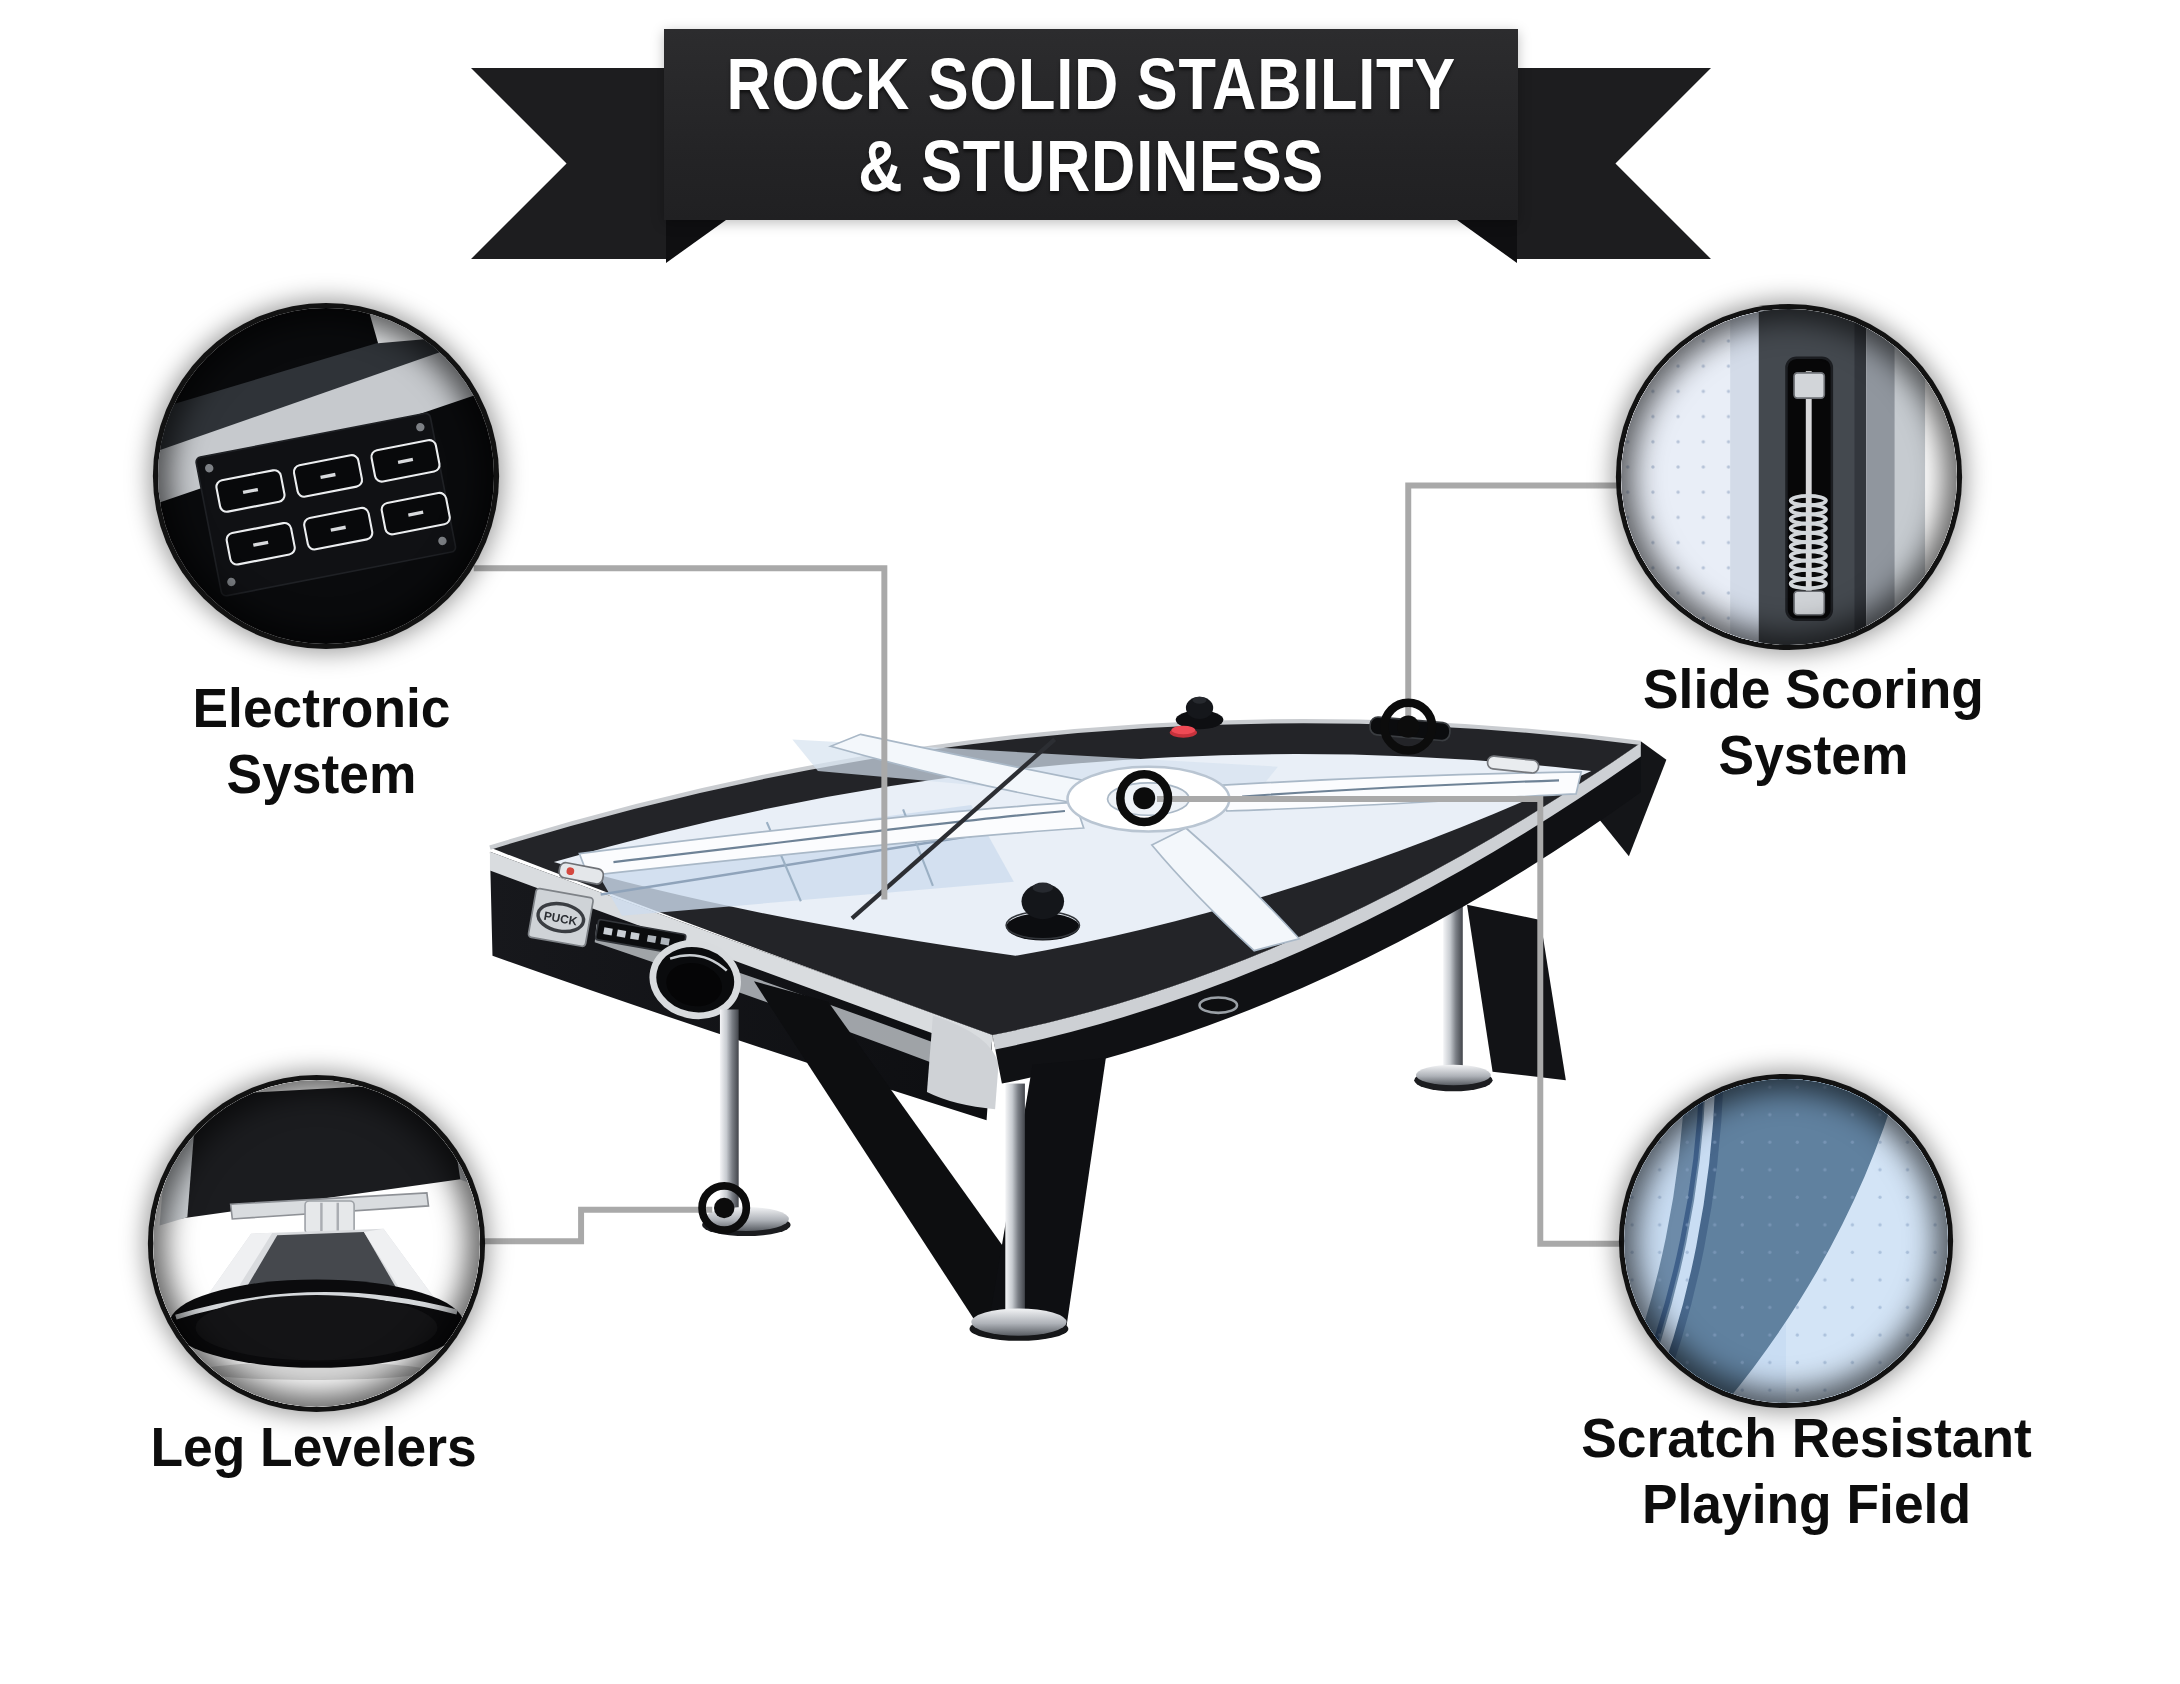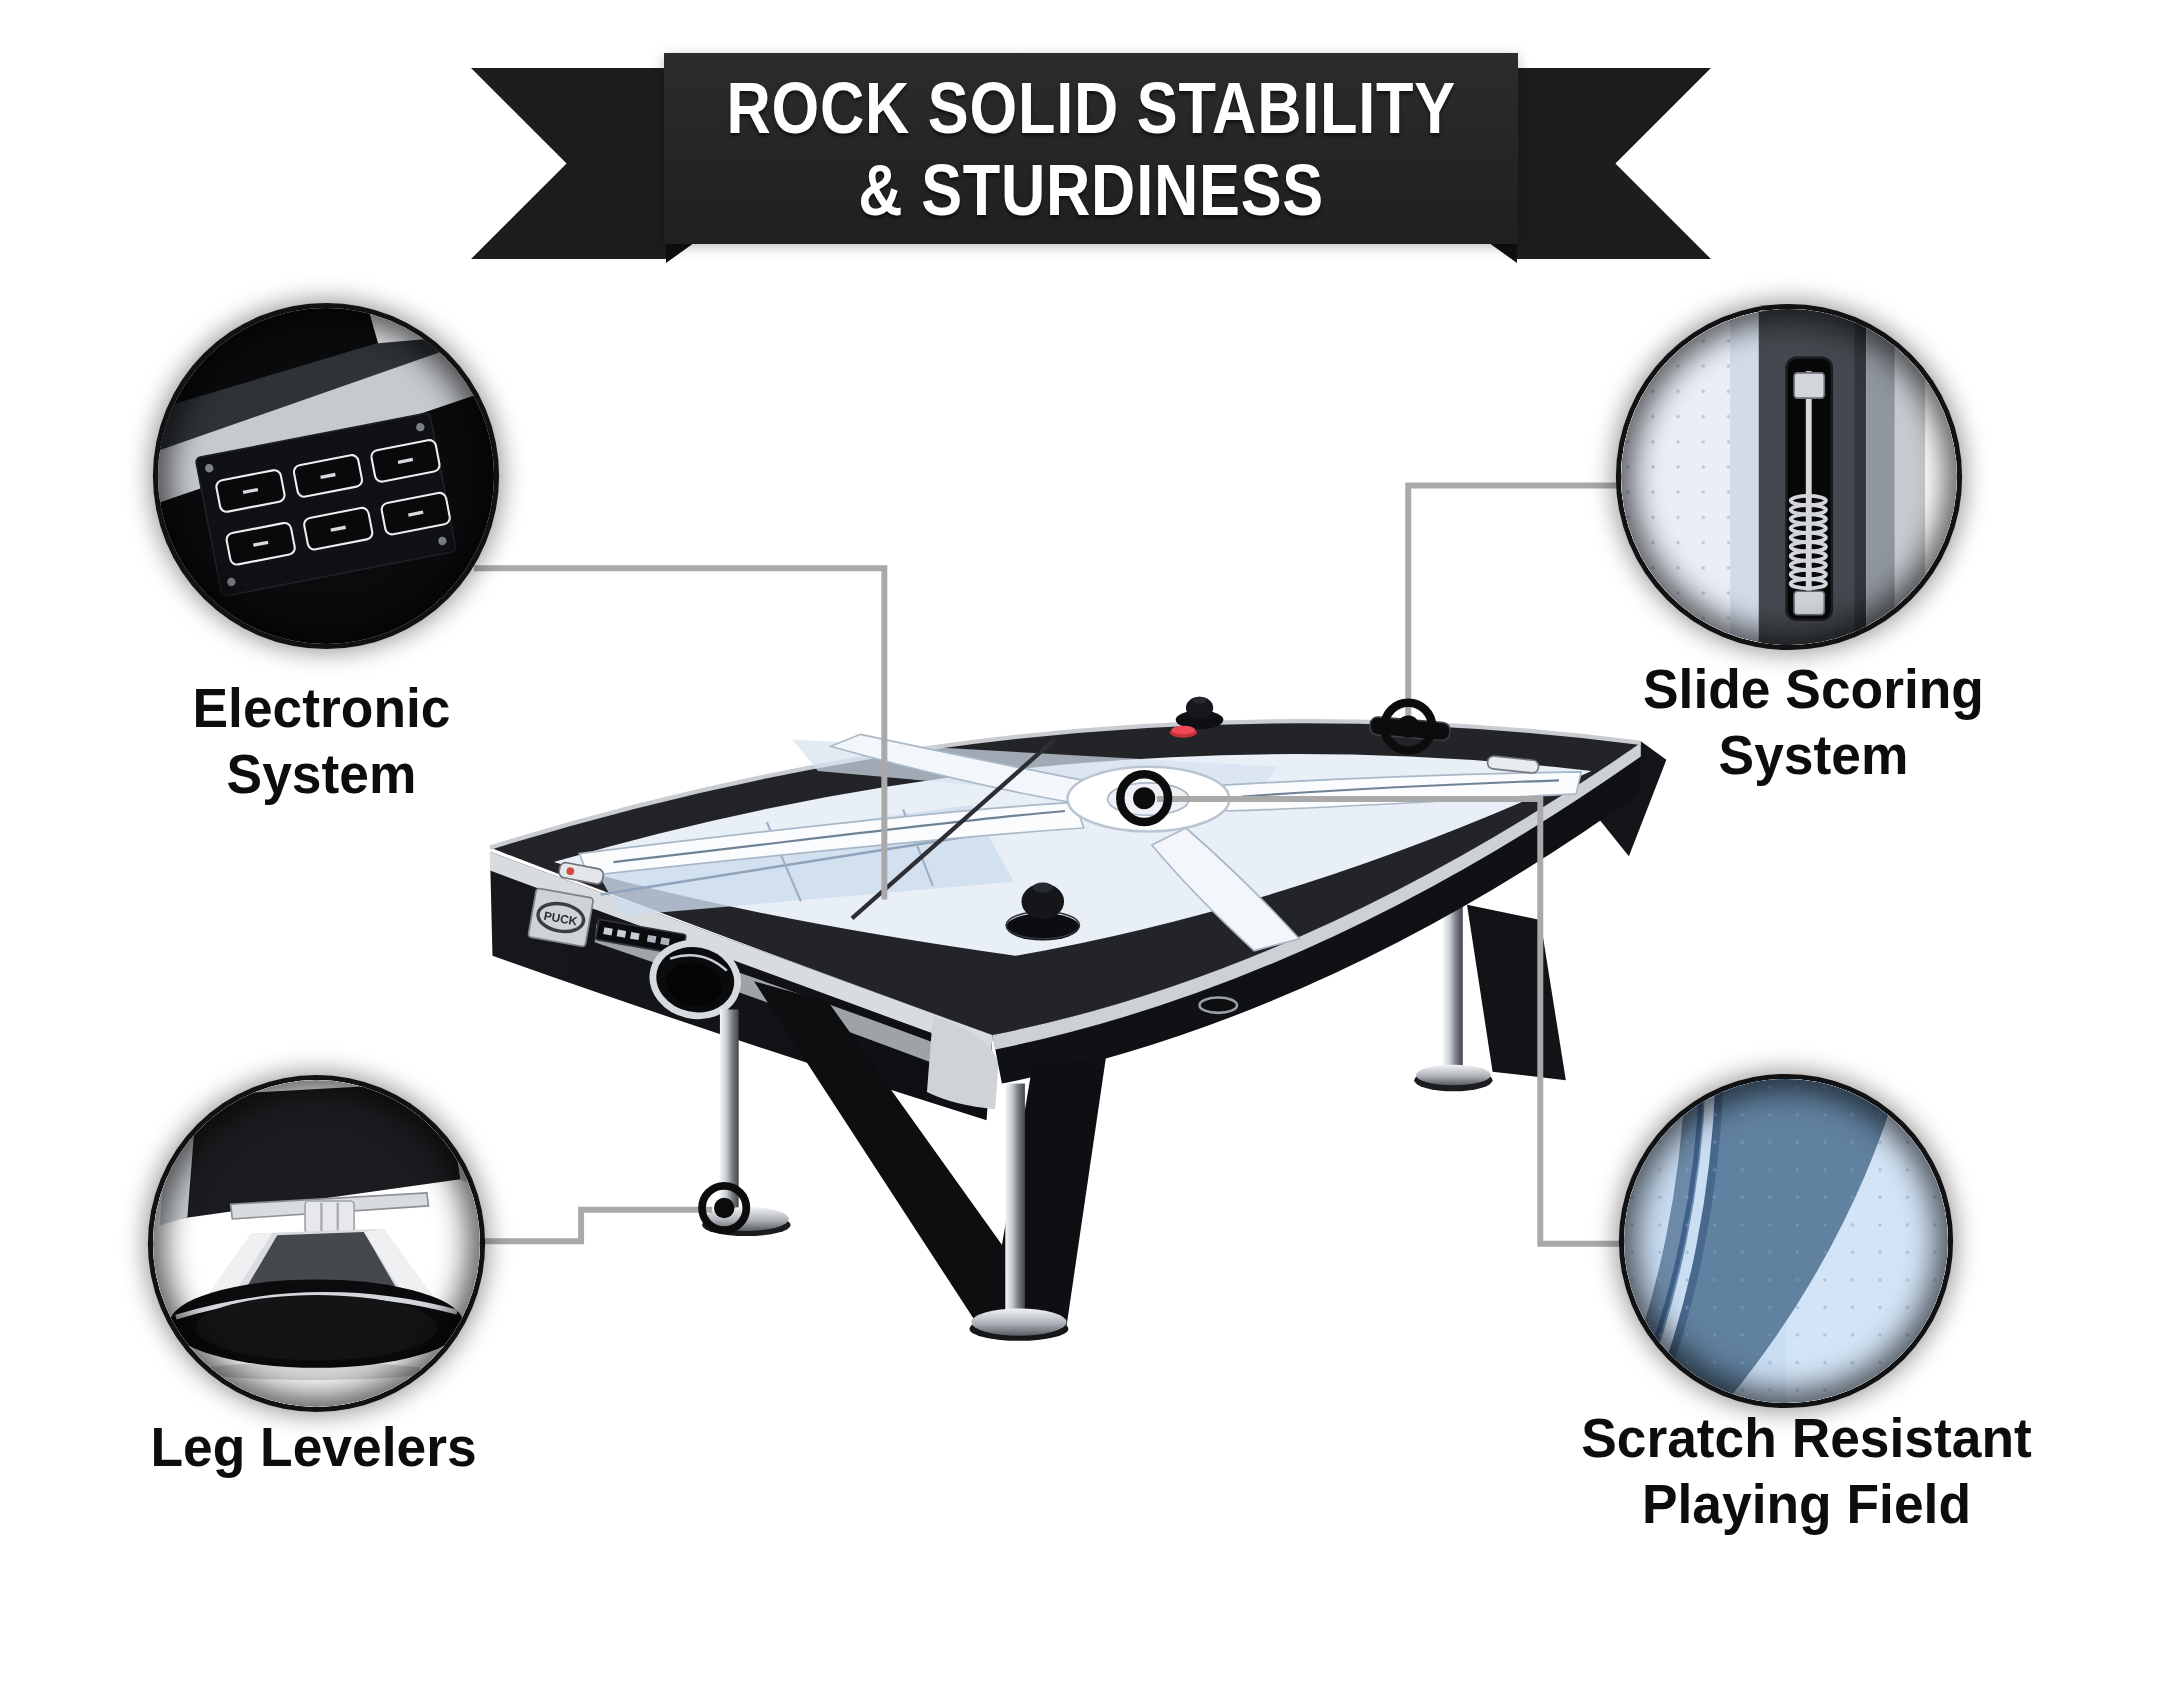--- a/index.html
+++ b/index.html
@@ -11,21 +11,21 @@
   .banner-tail.left{left:471px;top:68px;width:195px;height:191px;
     clip-path:polygon(0 0,100% 0,100% 100%,0 100%,49% 50%);}
   .banner-tail.right{left:1516px;top:68px;width:195px;height:191px;
     clip-path:polygon(0 0,100% 0,51% 50%,100% 100%,0 100%);}
   .banner-fold{position:absolute;background:#0f0f11;}
   .banner-fold.left{left:666px;top:220px;width:60px;height:43px;clip-path:polygon(0 0,100% 0,0 100%);}
   .banner-fold.right{left:1457px;top:220px;width:60px;height:43px;clip-path:polygon(0 0,100% 0,100% 100%);}
   .banner-main{position:absolute;left:664px;top:29px;width:854px;height:191px;
     background:linear-gradient(180deg,#2c2c2e 0%,#232325 70%,#202022 100%);
     display:flex;flex-direction:column;align-items:center;justify-content:center;
-    box-shadow:0 3.4px 12px rgba(0,0,0,0.25);margin-top:24px;}
+    box-shadow:0 3.4px 12px rgba(0,0,0,0.25);}
   .banner-main .line{color:#ffffff;font-weight:bold;font-size:73px;line-height:82px;
     letter-spacing:0.9px;transform:scaleX(.84);white-space:nowrap;
     text-shadow:0 2.6px 3.4px rgba(0,0,0,.55);}
 
   
   .scene{position:absolute;left:0;top:0;width:2181px;height:1685px;}
 
   
   .callout-circle{position:absolute;border-radius:50%;overflow:hidden;background:#fff;
     box-shadow:0 0 0 5.1px rgba(8,8,8,.95),0 0 24px 8.5px rgba(0,0,0,.40);}

